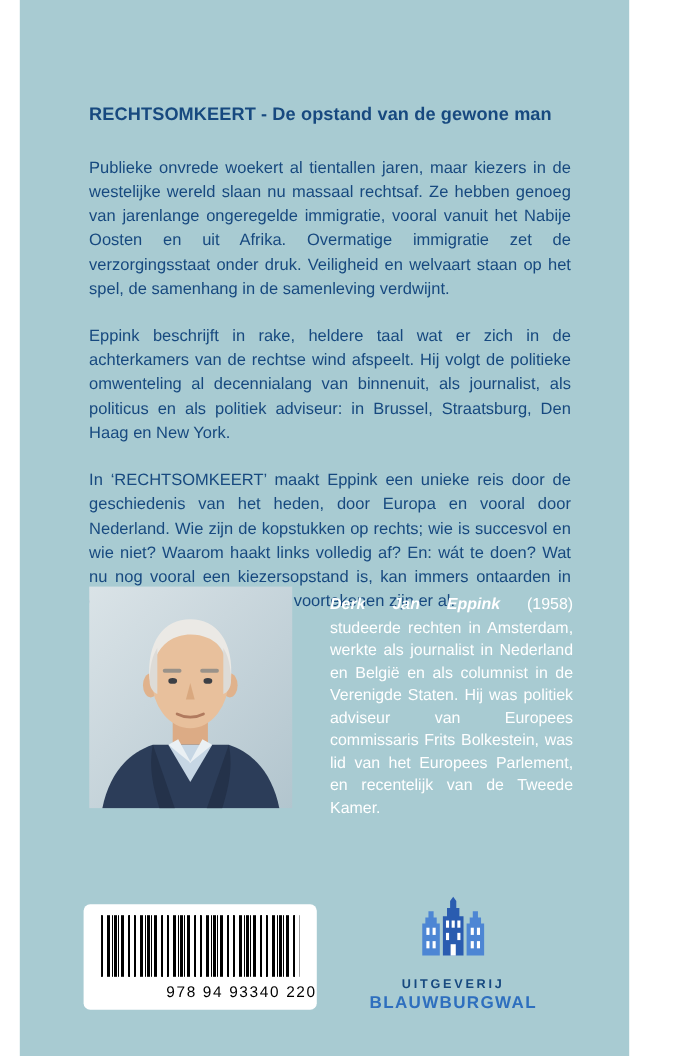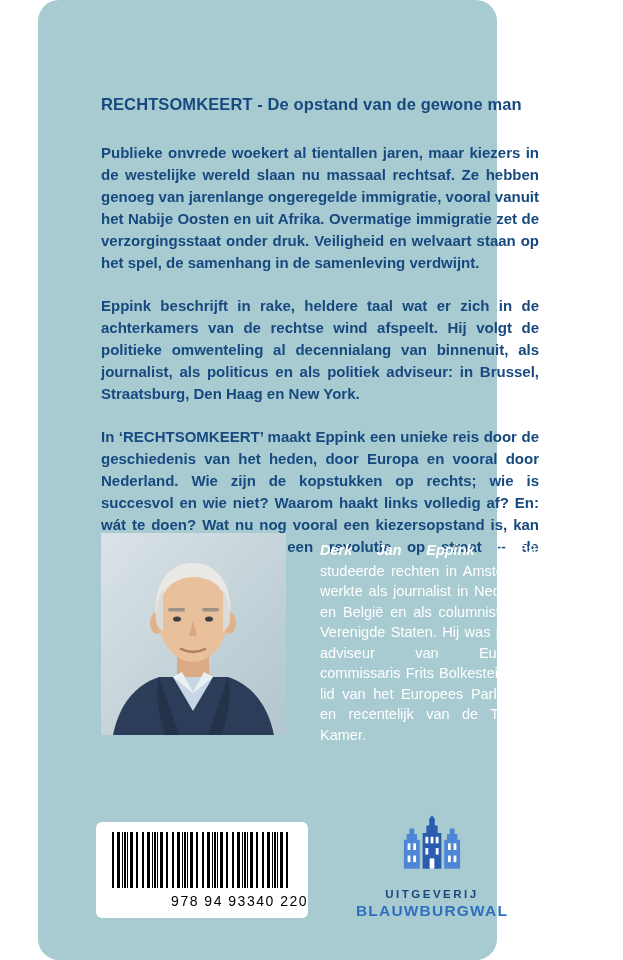--- a/index.html
+++ b/index.html
@@ -1,31 +1,30 @@
 <!DOCTYPE html>
 <html style="--cover-background: #a8cbd2; --body-text: #17497f; --bio-text: #ffffff; --publisher-uitgeverij: #17497f; --publisher-blauwburgwal: #2e6fbe; --barcode-background: #ffffff;"><head>
 <meta charset="utf-8">
 <style>
   html,body { margin:0; padding:0; background:#ffffff; }
   .page {
     position:relative; width:623px; height:960px; background:#ffffff;
     font-family:"Liberation Sans","DejaVu Sans",sans-serif; overflow:hidden;
   }
   .cover {
-    position:absolute; left:38px; top:0; width:459px; height:960px;
+    position:absolute; left:18px; top:0; width:554px; height:960px;
     background:var(--cover-background,#a8cbd2);
     color:var(--body-text,#17497f);
-    border-radius:21px;
   }
   .content { position:absolute; left:63px; top:0; width:438px; }
   .title {
     margin:95px 0 0; font-size:16.5px; font-weight:bold; letter-spacing:0.1px;
   }
   .para {
-    margin:21px 0 0; font-size:15px; line-height:22px; text-align:justify;font-weight:bold;
+    margin:21px 0 0; font-size:15px; line-height:22px; text-align:justify;
   }
   .para-first { margin-top:28px; }
   .author-row {
     position:absolute; left:63px; top:533px; width:440px; display:flex; align-items:flex-start;
   }
   .photo { width:185px; height:202px; flex:none; overflow:hidden; }
   .photo svg { display:block; width:185px; height:202px; }
   .bio {
     margin:7px 0 0 34px; width:221px; font-size:14.5px; line-height:20.5px;
     color:var(--bio-text,#ffffff); text-align:justify;

